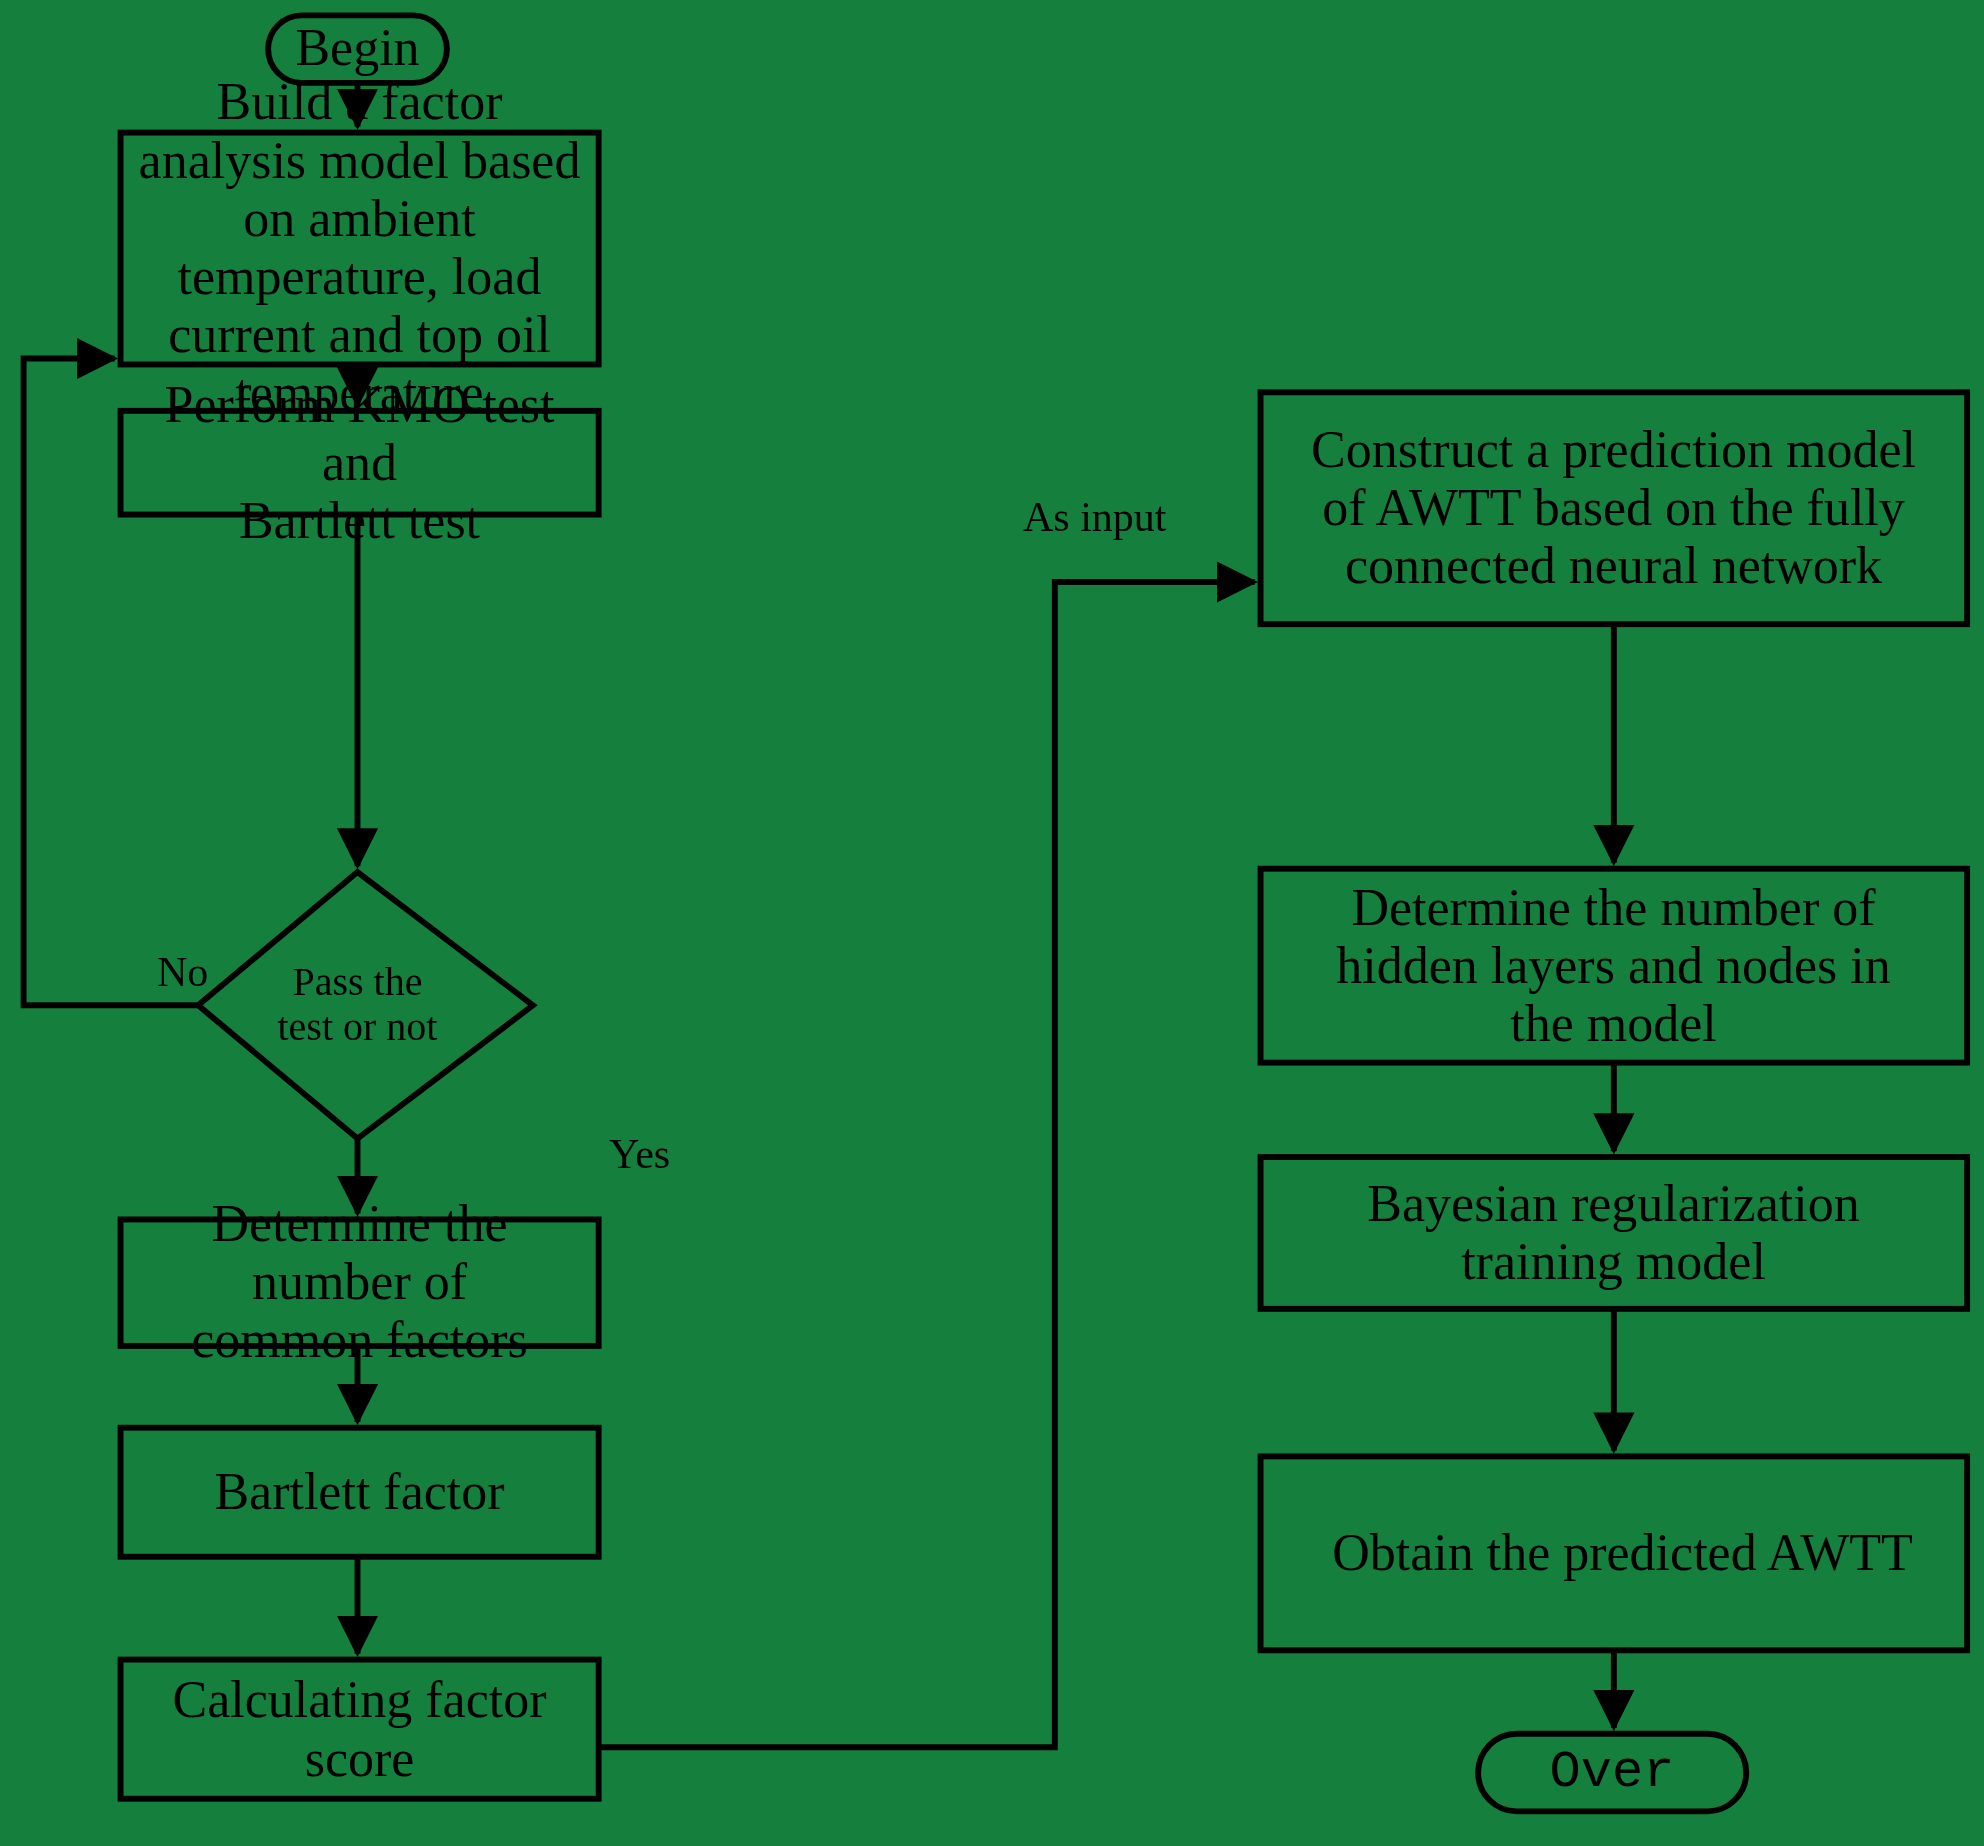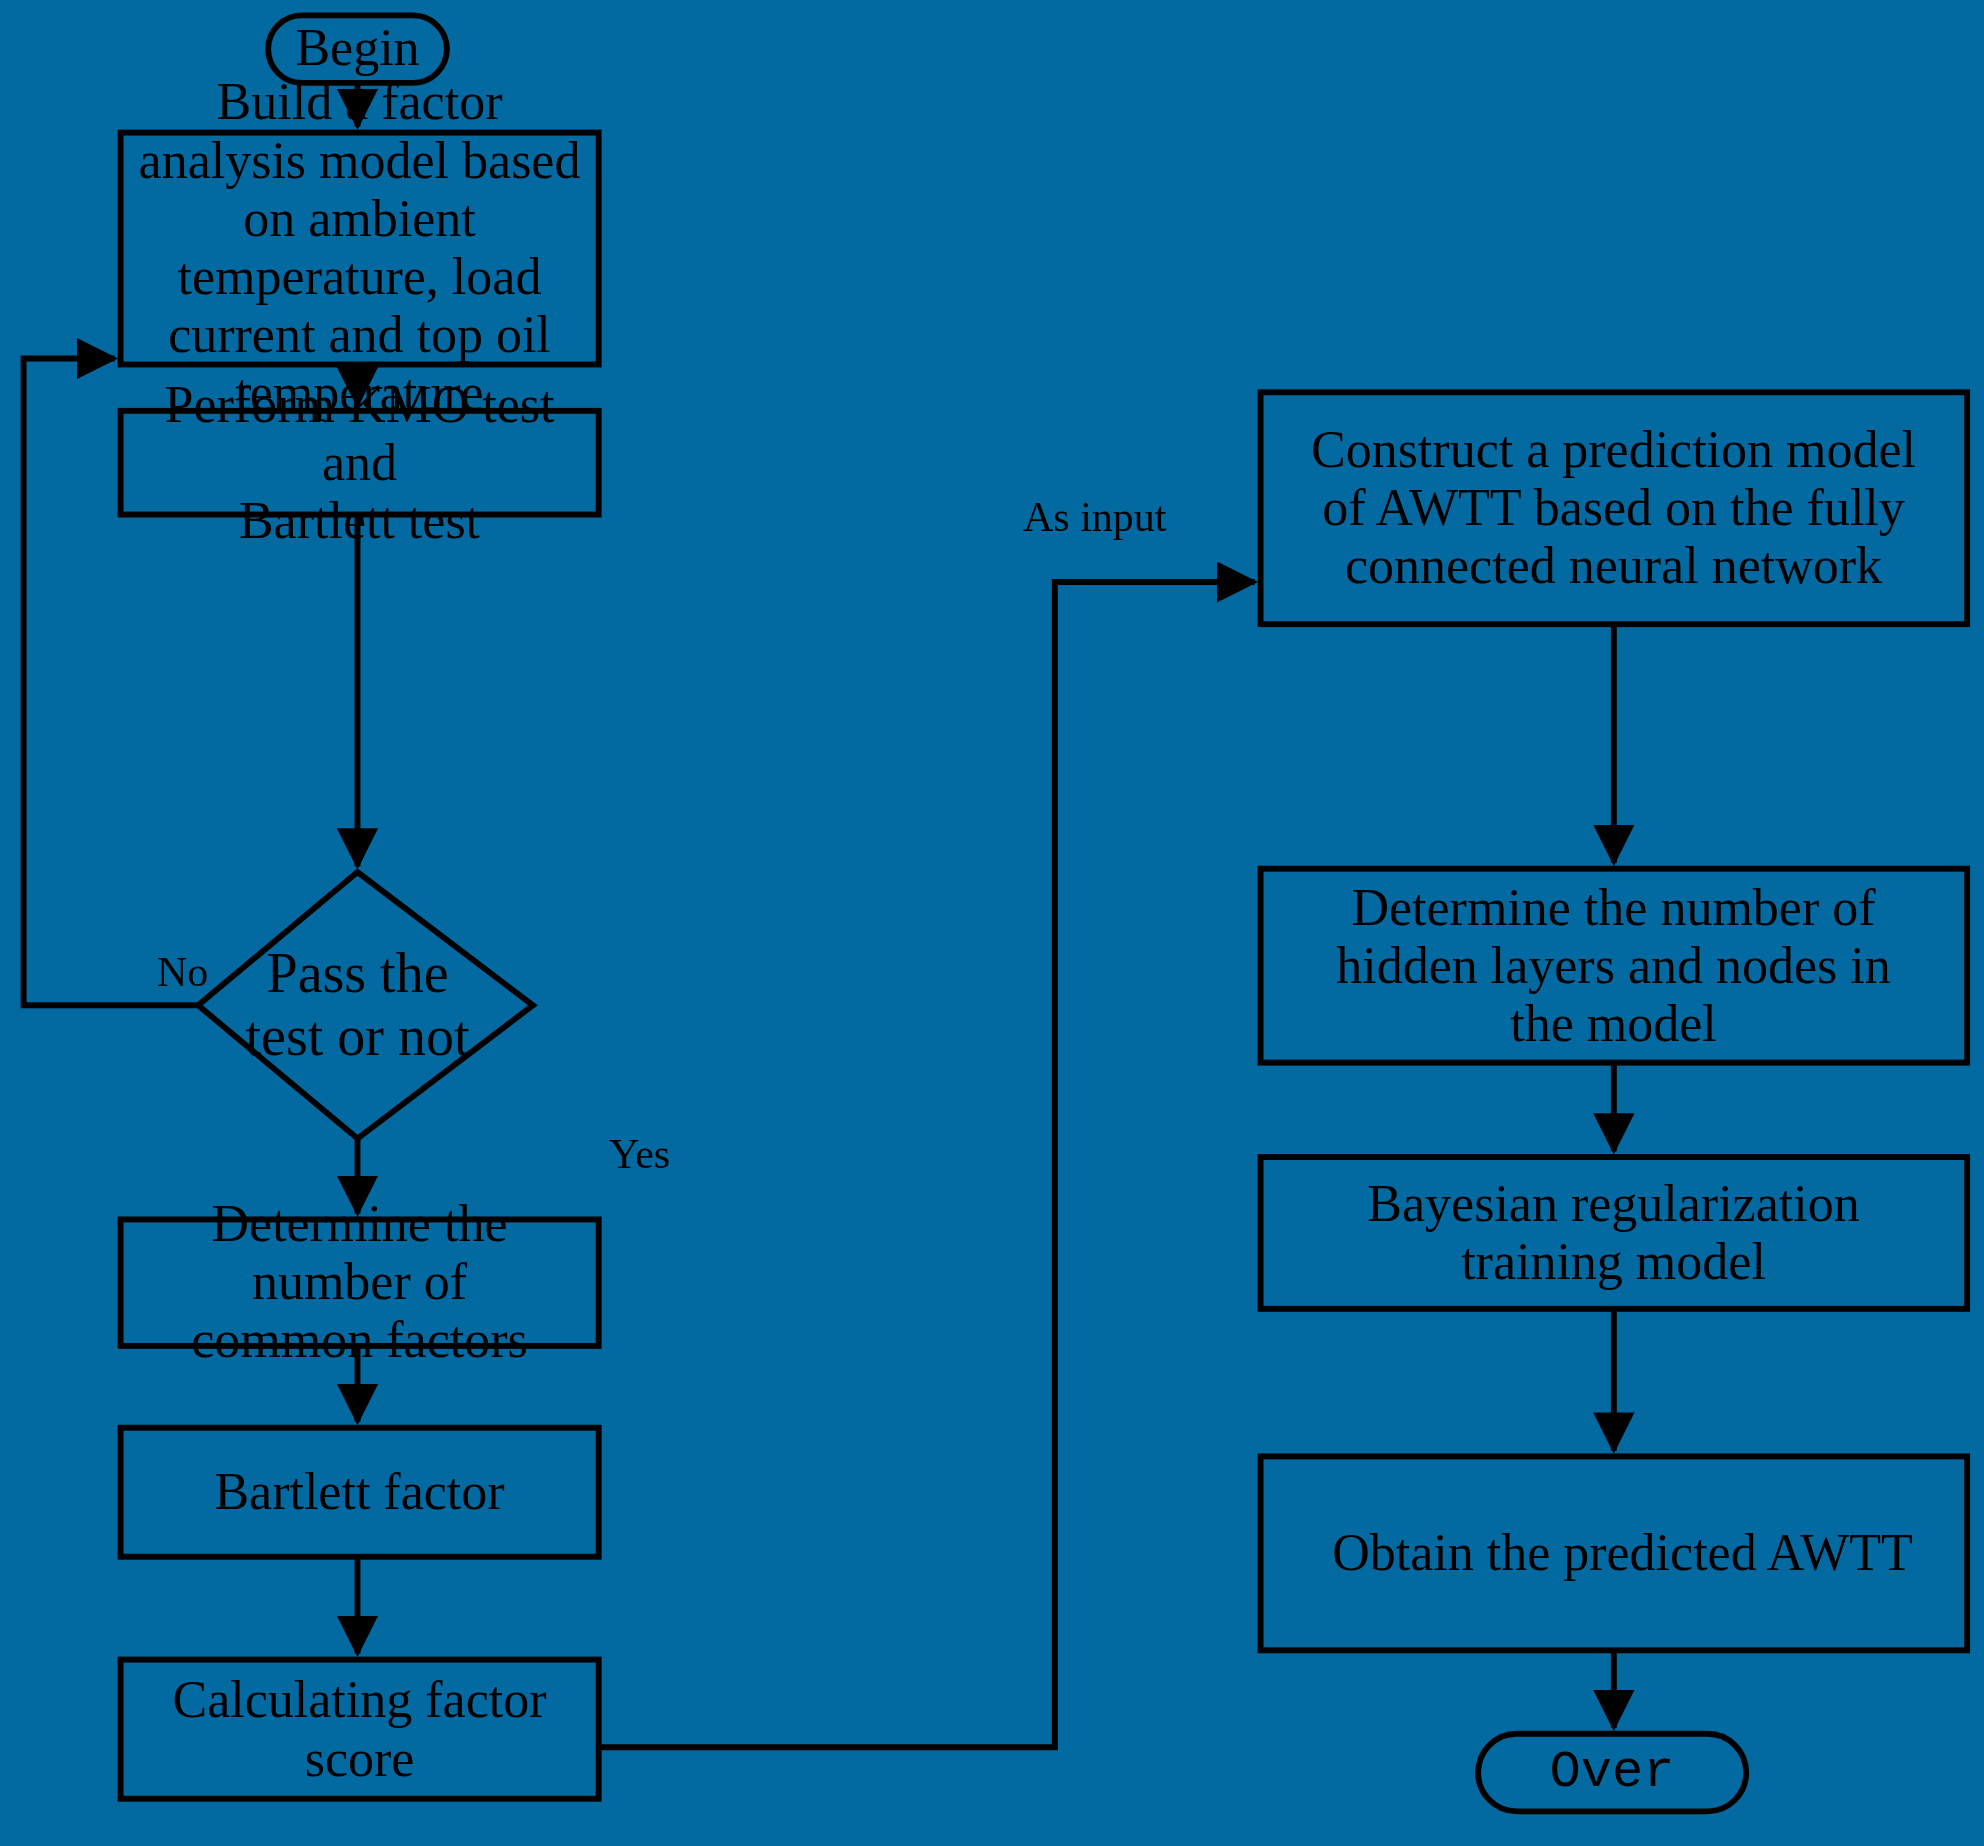--- a/index.html
+++ b/index.html
@@ -4,21 +4,21 @@
 <style>
   html, body {
     margin: 0;
     padding: 0;
     background: #ffffff;
   }
   #canvas {
     position: relative;
     width: 1984px;
     height: 1847px;
-    background: #0369a1;
+    background: #15803d;
     overflow: hidden;
     font-family: "Liberation Serif", "DejaVu Serif", serif;
   }
   .flow-svg {
     position: absolute;
     left: 0;
     top: 0;
     width: 1984px;
     height: 1847px;
   }
@@ -33,21 +33,21 @@
     white-space: pre-line;
     pointer-events: none;
   }
   .edge-label {
     position: absolute;
     color: #000000;
     white-space: nowrap;
   }
   .t-begin   { font-size: 52px; }
   .t-box     { font-size: 52px; }
-  .t-diamond { font-size: 56px; }
+  .t-diamond { font-size: 40px; }
   .t-label   { font-size: 42px; }
 </style>
 </head>
 <body>
 
 <div id="canvas">
 
   <svg class="flow-svg" viewBox="0 0 2353 2190">
     <defs>
       <marker id="arrow" viewBox="0 0 10 10" refX="9.2" refY="5" markerWidth="7" markerHeight="7" orient="auto-start-reverse">

